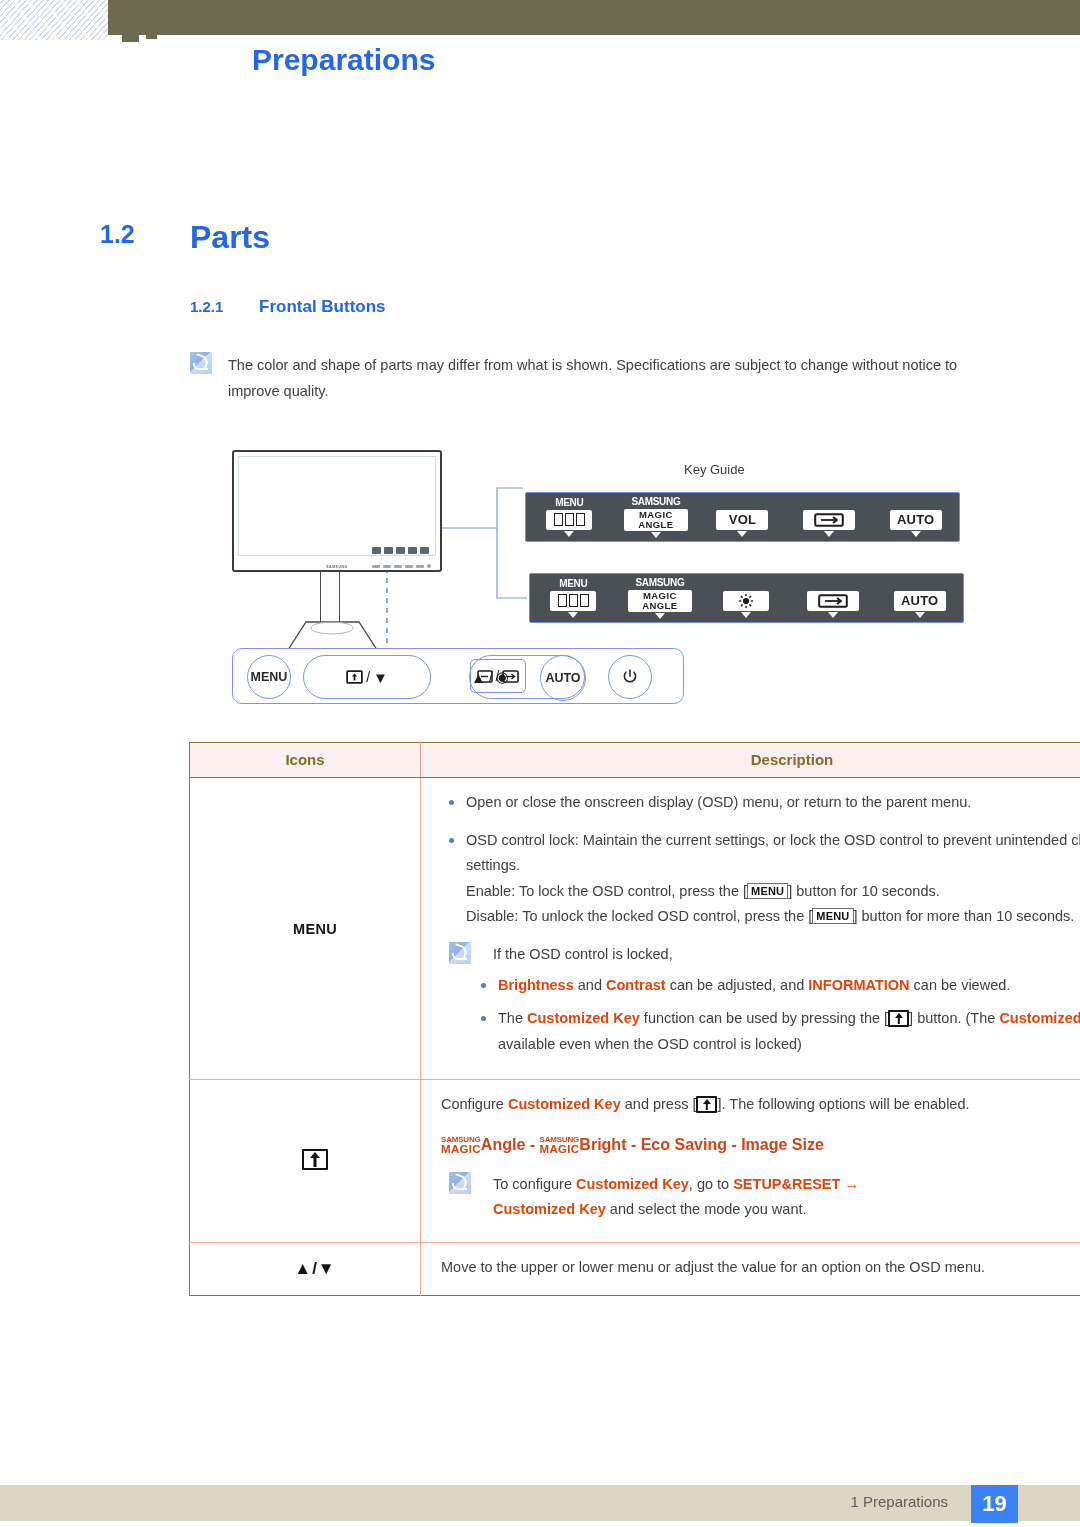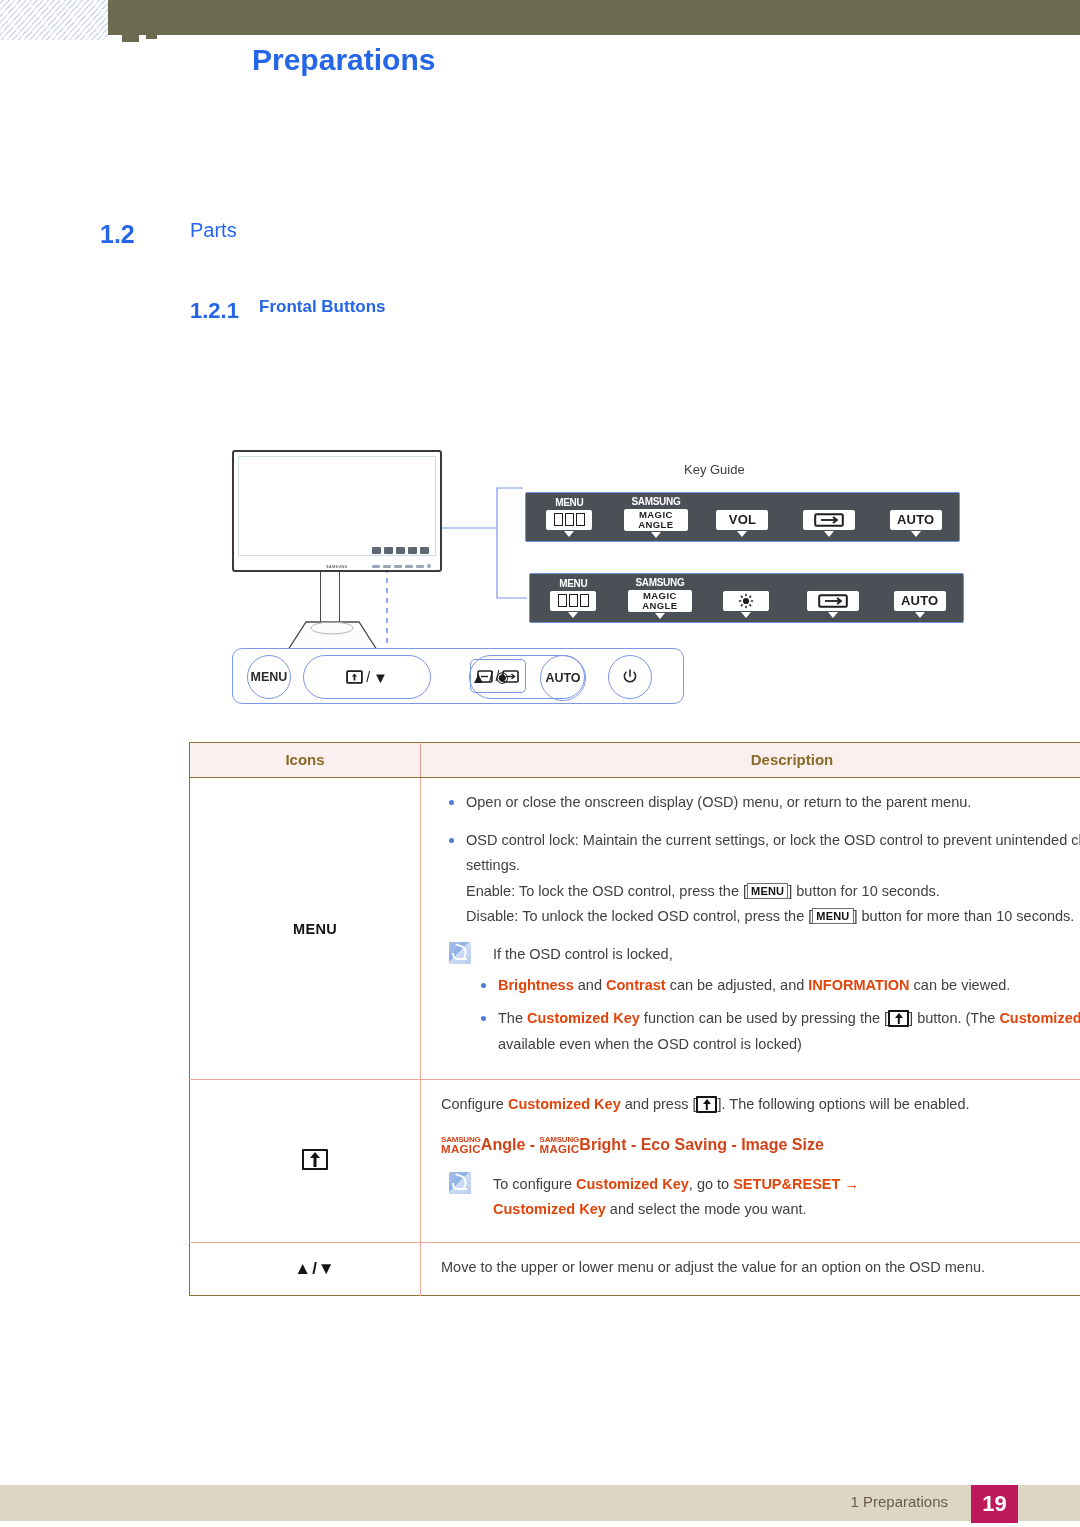--- a/index.html
+++ b/index.html
@@ -39,25 +39,25 @@
     margin-left: 24px;
   }
 
   
   .h1-num {
     position: absolute; left: 100px; top: 220px;
     font-size: 25px; font-weight: bold; color: #2566e8;
   }
   .h1-txt {
     position: absolute; left: 190px; top: 219px;
-    font-size: 20px; font-weight: normal; color: #2566e8;
+    font-size: 32px; font-weight: bold; color: #2566e8;
   }
   .h2-num {
     position: absolute; left: 190px; top: 298px;
-    font-size: 22px; font-weight: bold; color: #2566e8;
+    font-size: 15px; font-weight: bold; color: #2566e8;
   }
   .h2-txt {
     position: absolute; left: 259px; top: 297px;
     font-size: 17px; font-weight: bold; color: #2566e8;
   }
 
   
   .note-icon {
     position: relative;
     display: inline-block;
@@ -281,41 +281,45 @@
   .footer-bar {
     position: absolute; left: 0; top: 1485px; width: 1080px; height: 36px;
     background: #ddd6c4;
   }
   .footer-txt {
     position: absolute; right: 132px; top: 1493px;
     font-size: 15px; font-weight: normal; color: #6a5a4e;
   }
   .footer-page {
     position: absolute; left: 971px; top: 1485px; width: 47px; height: 38px;
-    background: #be185d; color: #ffffff;
+    background: #3b82f6; color: #ffffff;
     font-size: 22px; font-weight: bold;
     display: flex; align-items: center; justify-content: center;
   }
 </style>
 </head>
 <body>
 
 <div class="page">
 
   <div class="hdr-stripes"></div>
   <div class="hdr-bar"></div>
   <div class="hdr-tab"></div>
   <div class="hdr-tab2"></div>
   <div class="hdr-title">Preparations</div>
 
   <div class="h1-num">1.2</div>
   <div class="h1-txt">Parts</div>
   <div class="h2-num">1.2.1</div>
   <div class="h2-txt">Frontal Buttons</div>
 
+  <div class="top-note">
+    <span class="note-icon"></span>
+    <span class="txt">The color and shape of parts may differ from what is shown. Specifications are subject to change without notice to improve quality.</span>
+  </div>
 
   <div class="diagram">
 
     <svg class="conn">
       <path d="M442 98 L497 98 L497 58 L523 58" stroke="#7d96e8" stroke-width="1.2" fill="none"></path>
       <path d="M497 98 L497 168 L527 168" stroke="#7d96e8" stroke-width="1.2" fill="none"></path>
       <path d="M387 128 L387 216" stroke="#5f84e8" stroke-width="1.4" fill="none" stroke-dasharray="5,5"></path>
     </svg>
 
     <div class="mon-frame">

